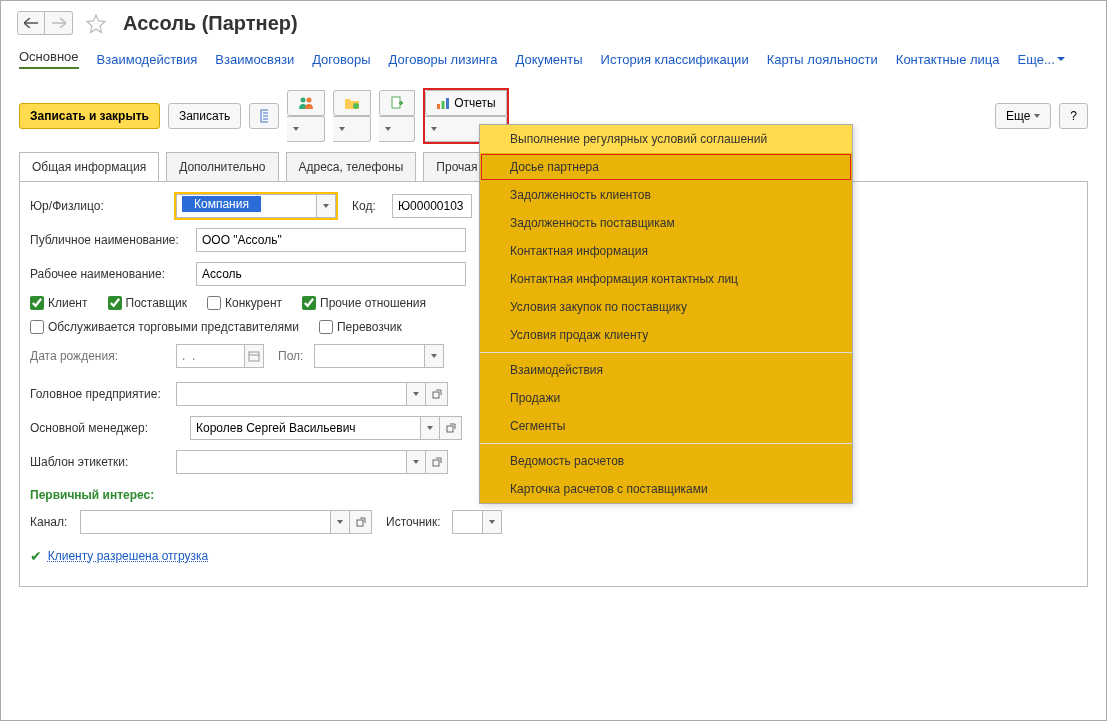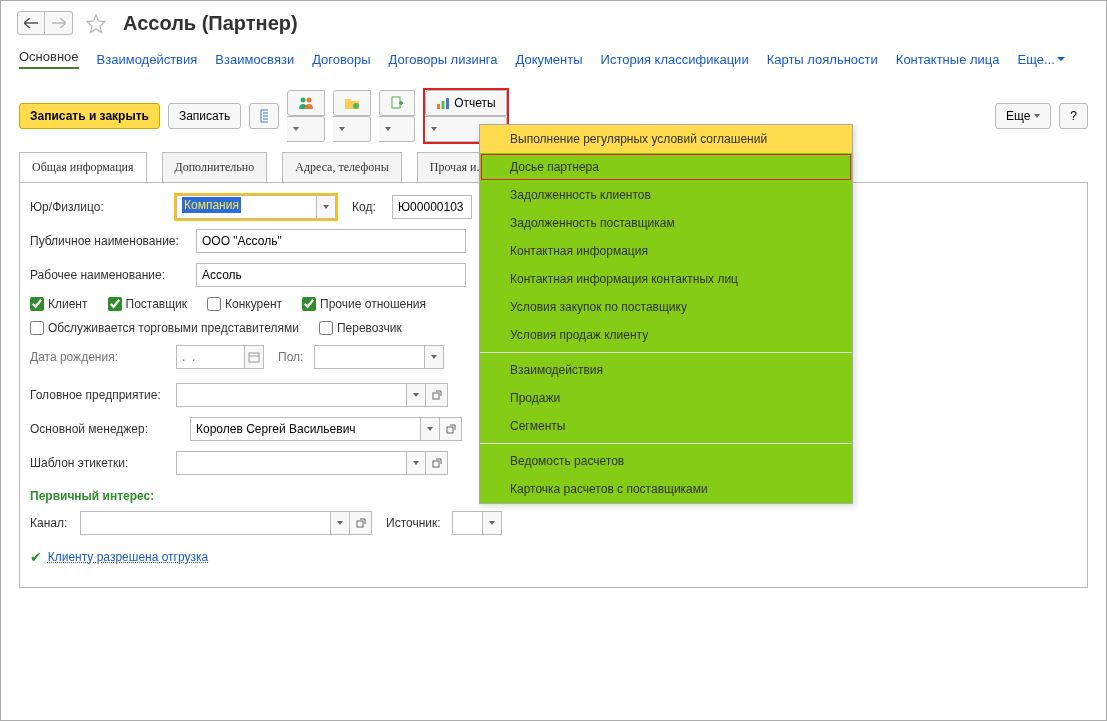--- a/index.html
+++ b/index.html
@@ -24,45 +24,45 @@
 .btn { border: 1px solid #bbb; background: #f7f7f7; padding: 5px 10px; border-radius: 3px; cursor: pointer; font-size: 12px; display: inline-flex; align-items: center; gap: 4px; height: 26px; }
 .btn-primary { background: #ffdb4d; border-color: #d4a500; font-weight: bold; }
 .btn-icon { width: 30px; justify-content: center; }
 .btn-split { display: inline-flex; flex-direction: column; }
 .btn-split .btn { border-radius: 0; }
 .btn-split .btn:first-child { border-radius: 3px 0 0 3px; }
 .btn-split .btn:last-child { border-radius: 0 3px 3px 0; border-left: none; padding: 5px 6px; }
 .spacer { flex: 1; }
 .btn-highlight-red { border: 2px solid #d22; }
 
-.tabs { display: flex; padding: 0 18px; gap: 16px; font-family: Liberation Serif, serif; }
+.tabs { display: flex; padding: 0 18px; gap: 8px; }
 .tab { border: 1px solid #bbb; padding: 7px 12px; background: #f4f4f4; border-bottom: none; cursor: pointer; font-size: 12px; margin-right: -1px; }
 .tab.active { background: #fff; position: relative; z-index: 2; }
 
 .panel { margin: 0 18px 18px; border: 1px solid #bbb; padding: 12px 10px; }
 .row { display: flex; align-items: center; margin-bottom: 10px; gap: 6px; }
 .label { min-width: 100px; font-size: 12px; }
 .label-w160 { min-width: 160px; }
 .input { border: 1px solid #bbb; height: 24px; padding: 2px 5px; font-size: 12px; background: #fff; }
 .input-select { display: flex; align-items: center; }
 .input-select .input { border-right: none; }
 .input-select .dd-btn { width: 20px; height: 24px; border: 1px solid #bbb; background: #f7f7f7; display: flex; align-items: center; justify-content: center; cursor: pointer; }
 .input-select .ext-btn { width: 22px; height: 24px; border: 1px solid #bbb; border-left: none; background: #f7f7f7; display: flex; align-items: center; justify-content: center; cursor: pointer; }
 .input-highlight { outline: 2px solid #ffc107; }
-.sel-text { background: #2b6dd8; color: #fde047; padding: 1px 2px; }
+.sel-text { background: #2b6dd8; color: #ffffff; padding: 1px 12px; }
 .chk { display: inline-flex; align-items: center; gap: 4px; margin-right: 14px; }
 .chk input { width: 14px; height: 14px; }
 .chk.green input { accent-color: #2e8b2e; }
 .disabled { color: #737373; }
 .section-title { color: #2e8b2e; font-weight: bold; margin: 14px 0 8px; }
 .status-link { color: #1a5bc5; text-decoration: underline dotted; cursor: pointer; display: inline-flex; align-items: center; gap: 6px; }
 .check-green { color: #2e8b2e; font-size: 14px; }
 
 
-.dropdown { position: absolute; top: 123px; left: 478px; width: 374px; background: #84cc16; border: 1px solid #aaa; box-shadow: 2px 2px 6px rgba(0,0,0,0.15); z-index: 10; }
+.dropdown { position: absolute; top: 123px; left: 478px; width: 374px; background: #eab308; border: 1px solid #aaa; box-shadow: 2px 2px 6px rgba(0,0,0,0.15); z-index: 10; }
 .dd-item { padding: 7px 30px; font-size: 12px; cursor: pointer; }
 .dd-item.sel { background: #ffdb4d; }
 .dd-item.hl { outline: 1px solid #d22; outline-offset: -2px; }
 .dd-sep { border-top: 1px solid #ddd; margin: 3px 0; }
 
 .mini-chev { width: 0; height: 0; border-left: 3px solid transparent; border-right: 3px solid transparent; border-top: 4px solid #666; display: inline-block; }
 svg { display: block; }
 </style>
 </head>
 <body>

